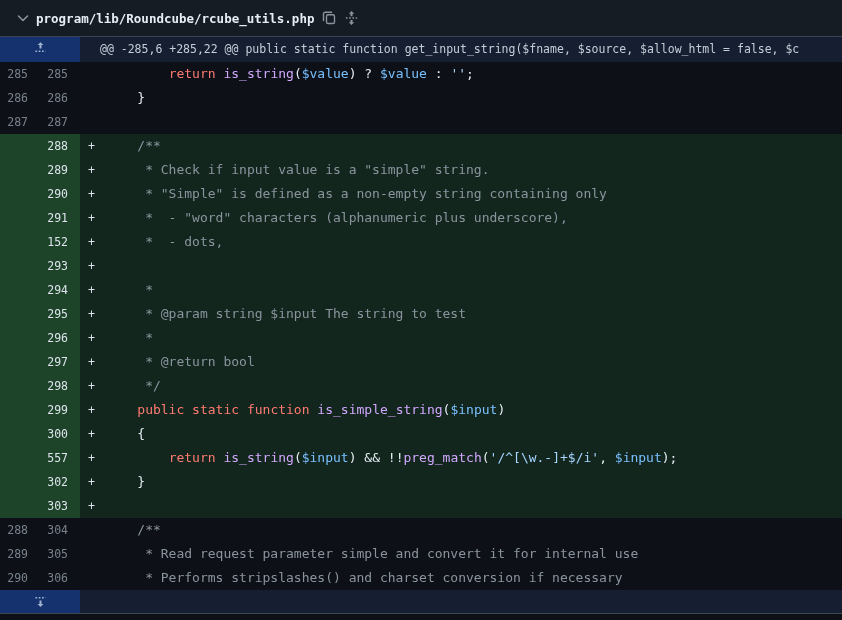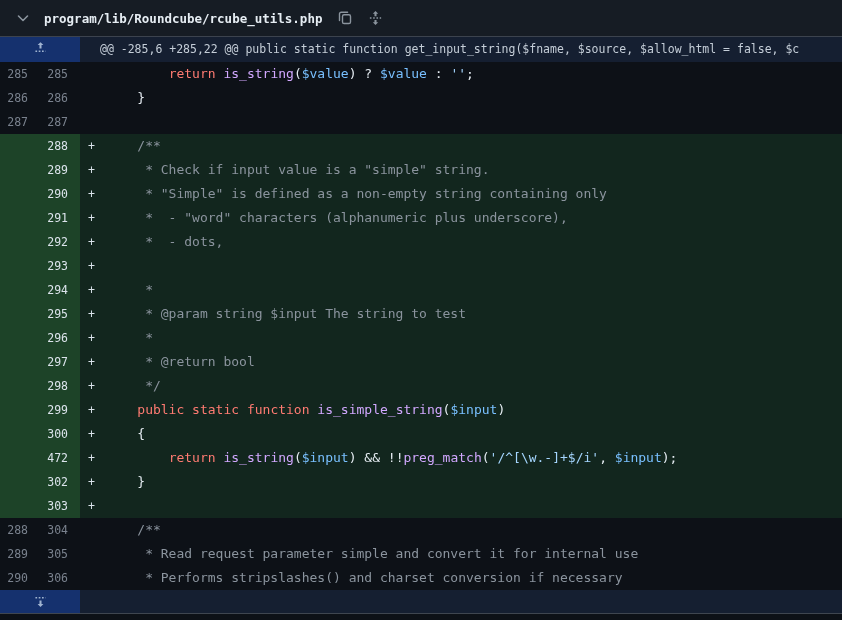--- a/index.html
+++ b/index.html
@@ -4,21 +4,21 @@
 <style>
   html,body{margin:0;padding:0;}
   body{
     width:842px;height:620px;overflow:hidden;
     background:var(--page-bg,#0d1117);
     font-family:"DejaVu Sans Mono",monospace;
     -webkit-font-smoothing:antialiased;
   }
   
   .file-header{
-    height:36px;display:flex;align-items:center;gap:8px;
+    height:36px;display:flex;align-items:center;gap:0;
     padding:0 12px;background:var(--header-bg,#161c24);
     border-bottom:1px solid var(--header-border,#3c434e);
     box-sizing:content-box;
   }
   .icon-btn{display:flex;align-items:center;justify-content:center;
     width:22px;height:22px;background:none;border:none;padding:0;cursor:pointer;}
   .icon-btn svg{display:block;}
   .file-path{
     color:var(--code-plain,#e6edf3);font-size:12.5px;font-weight:bold;
     font-family:"DejaVu Sans Mono",monospace;letter-spacing:0;margin-left:2px;margin-right:4px;
@@ -143,21 +143,21 @@
       <pre class="code"><span class="seg-c">     * "Simple" is defined as a non-empty string containing only</span></pre>
     </div>
     <div class="diff-row add">
       <div class="col-old"></div>
       <div class="col-new">291</div>
       <div class="col-marker">+</div>
       <pre class="code"><span class="seg-c">     *  - "word" characters (alphanumeric plus underscore),</span></pre>
     </div>
     <div class="diff-row add">
       <div class="col-old"></div>
-      <div class="col-new">292</div>
+      <div class="col-new">152</div>
       <div class="col-marker">+</div>
       <pre class="code"><span class="seg-c">     *  - dots,</span></pre>
     </div>
     <div class="diff-row add">
       <div class="col-old"></div>
       <div class="col-new">293</div>
       <div class="col-marker">+</div>
     </div>
     <div class="diff-row add">
       <div class="col-old"></div>
@@ -196,21 +196,21 @@
       <pre class="code"><span class="seg-p">    </span><span class="seg-k">public</span><span class="seg-p"> </span><span class="seg-k">static</span><span class="seg-p"> </span><span class="seg-k">function</span><span class="seg-p"> </span><span class="seg-f">is_simple_string</span><span class="seg-p">(</span><span class="seg-v">$input</span><span class="seg-p">)</span></pre>
     </div>
     <div class="diff-row add">
       <div class="col-old"></div>
       <div class="col-new">300</div>
       <div class="col-marker">+</div>
       <pre class="code"><span class="seg-p">    {</span></pre>
     </div>
     <div class="diff-row add">
       <div class="col-old"></div>
-      <div class="col-new">472</div>
+      <div class="col-new">557</div>
       <div class="col-marker">+</div>
       <pre class="code"><span class="seg-p">        </span><span class="seg-k">return</span><span class="seg-p"> </span><span class="seg-f">is_string</span><span class="seg-p">(</span><span class="seg-v">$input</span><span class="seg-p">) &amp;&amp; !!</span><span class="seg-f">preg_match</span><span class="seg-p">(</span><span class="seg-s">'/^[\w.-]+$/i'</span><span class="seg-p">, </span><span class="seg-v">$input</span><span class="seg-p">);</span></pre>
     </div>
     <div class="diff-row add">
       <div class="col-old"></div>
       <div class="col-new">302</div>
       <div class="col-marker">+</div>
       <pre class="code"><span class="seg-p">    }</span></pre>
     </div>
     <div class="diff-row add">

